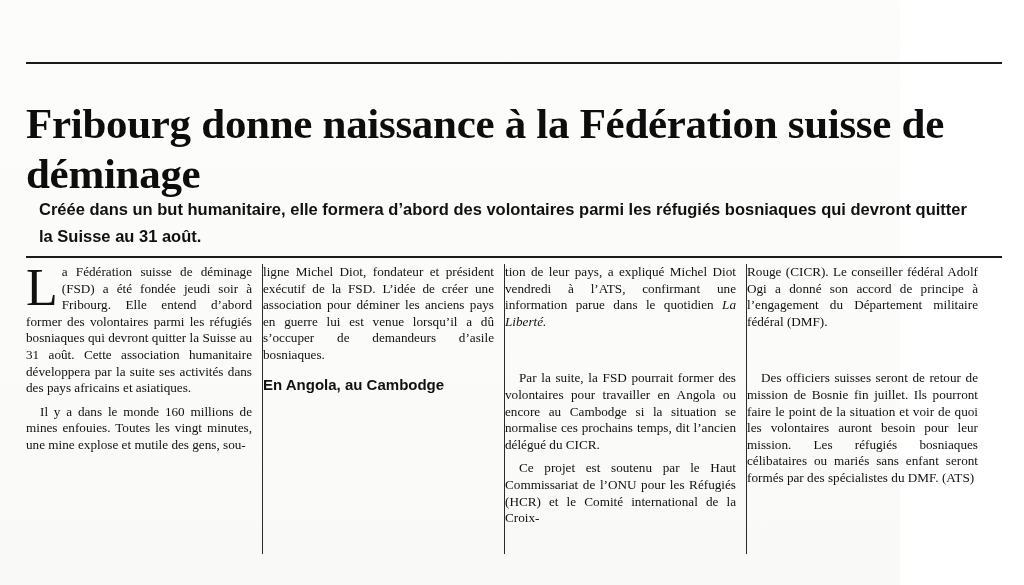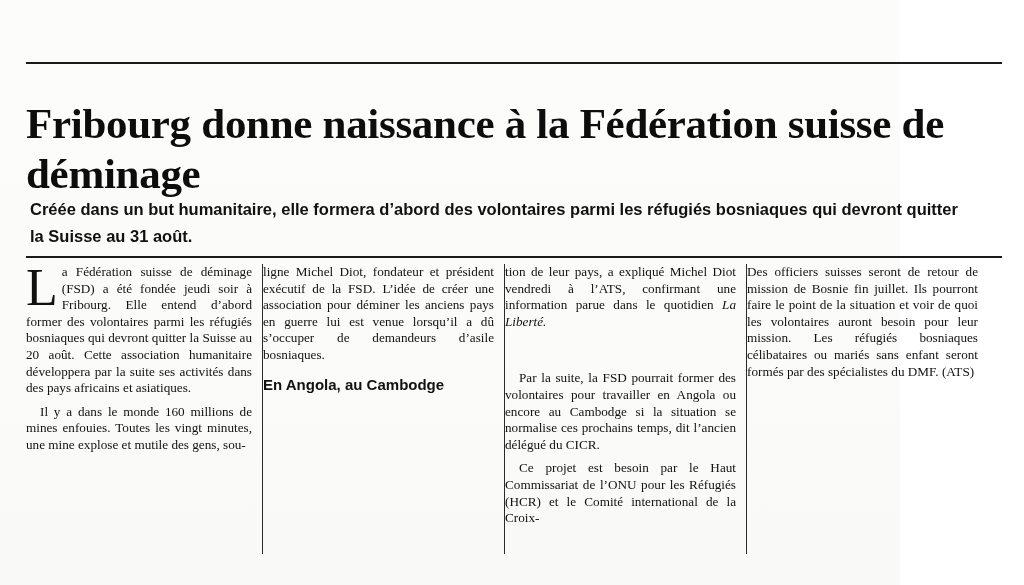--- a/index.html
+++ b/index.html
@@ -50,21 +50,21 @@
     width: 930px;
     font-family: "Liberation Serif", serif;
     font-weight: bold;
     font-size: 43px;
     line-height: 50px;
     letter-spacing: -0.3px;
     color: #0d0d0d;
   }
   .subhead {
     position: absolute;
-    left: 4px;
+    left: 13px;
     top: 196px;
     width: 930px;
     font-family: "Liberation Sans", sans-serif;
     font-weight: bold;
     font-size: 16.5px;
     line-height: 27px;
     color: #111111;
   }
   .rule-mid {
     position: absolute;
@@ -150,42 +150,43 @@
 
     <div class="subhead">Créée dans un but humanitaire, elle formera d’abord des volontaires parmi les réfugiés bosniaques qui devront quitter la Suisse au 31 août.</div>
 
     <div class="rule-mid"></div>
 
     <div class="columns">
 
       <div class="col">
         <div class="col-inner">
           <p class="dropcap-para">
-            <span class="dropcap">L</span><span>a Fédération suisse de déminage (FSD) a été fondée jeudi soir à Fribourg. Elle entend d’abord former des volontaires parmi les réfugiés bosniaques qui devront quitter la Suisse au 20 août. Cette association humanitaire développera par la suite ses activités dans des pays africains et asiatiques.</span>
+            <span class="dropcap">L</span><span>a Fédération suisse de déminage (FSD) a été fondée jeudi soir à Fribourg. Elle entend d’abord former des volontaires parmi les réfugiés bosniaques qui devront quitter la Suisse au 31 août. Cette association humanitaire développera par la suite ses activités dans des pays africains et asiatiques.</span>
           </p>
           <p>Il y a dans le monde 160 millions de mines enfouies. Toutes les vingt minutes, une mine explose et mutile des gens, sou-</p>
         </div>
       </div>
 
       <div class="col">
         <div class="col-inner">
           <p class="noindent">ligne Michel Diot, fondateur et président exécutif de la FSD. L’idée de créer une association pour déminer les anciens pays en guerre lui est venue lorsqu’il a dû s’occuper de demandeurs d’asile bosniaques.</p>
           <div class="subsec">En Angola, au Cambodge</div>
         </div>
       </div>
 
       <div class="col">
         <div class="col-inner">
           <p class="noindent"><span>tion de leur pays, a expliqué Michel Diot vendredi à l’ATS, confirmant une information parue dans le quotidien </span><span class="ital">La Liberté.</span></p>
           <p>Par la suite, la FSD pourrait former des volontaires pour travailler en Angola ou encore au Cambodge si la situation se normalise ces prochains temps, dit l’ancien délégué du CICR.</p>
-          <p>Ce projet est besoin par le Haut Commissariat de l’ONU pour les Réfugiés (HCR) et le Comité international de la Croix-</p>
+          <p>Ce projet est soutenu par le Haut Commissariat de l’ONU pour les Réfugiés (HCR) et le Comité international de la Croix-</p>
         </div>
       </div>
 
       <div class="col">
         <div class="col-inner">
+          <p class="noindent">Rouge (CICR). Le conseiller fédéral Adolf Ogi a donné son accord de principe à l’engagement du Département militaire fédéral (DMF).</p>
           <p>Des officiers suisses seront de retour de mission de Bosnie fin juillet. Ils pourront faire le point de la situation et voir de quoi les volontaires auront besoin pour leur mission. Les réfugiés bosniaques célibataires ou mariés sans enfant seront formés par des spécialistes du DMF. (ATS)</p>
         </div>
       </div>
 
     </div>
   </div>
 </div>
 
 </body></html>

